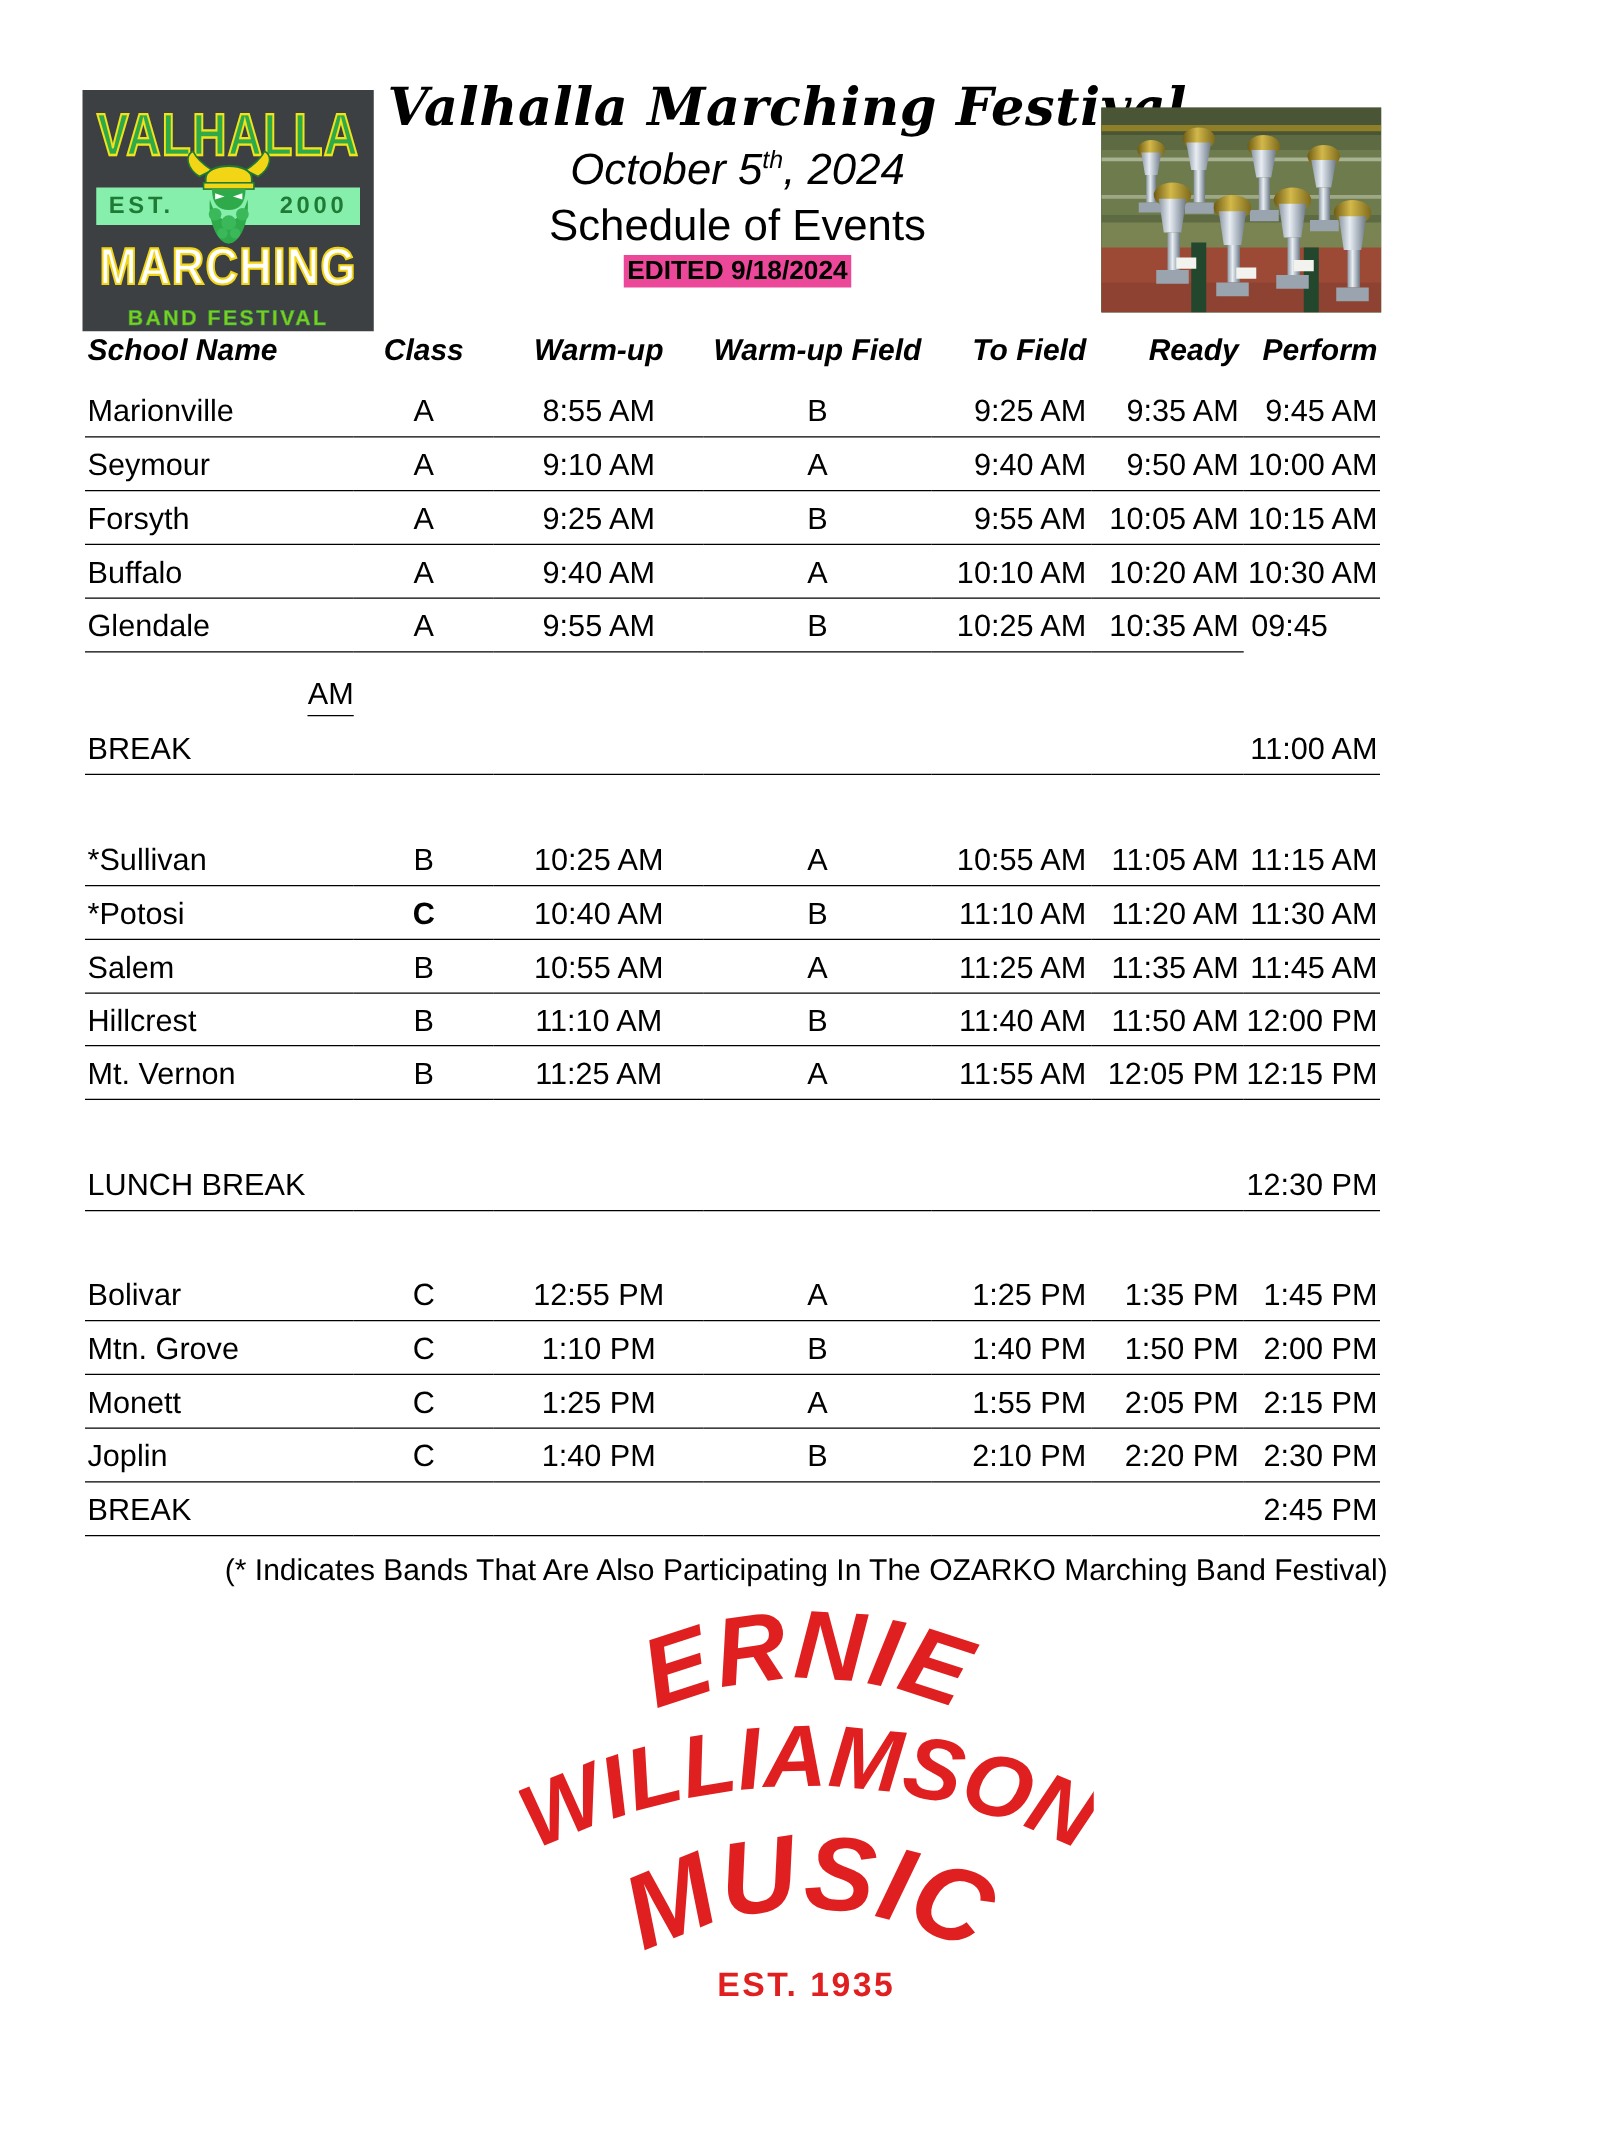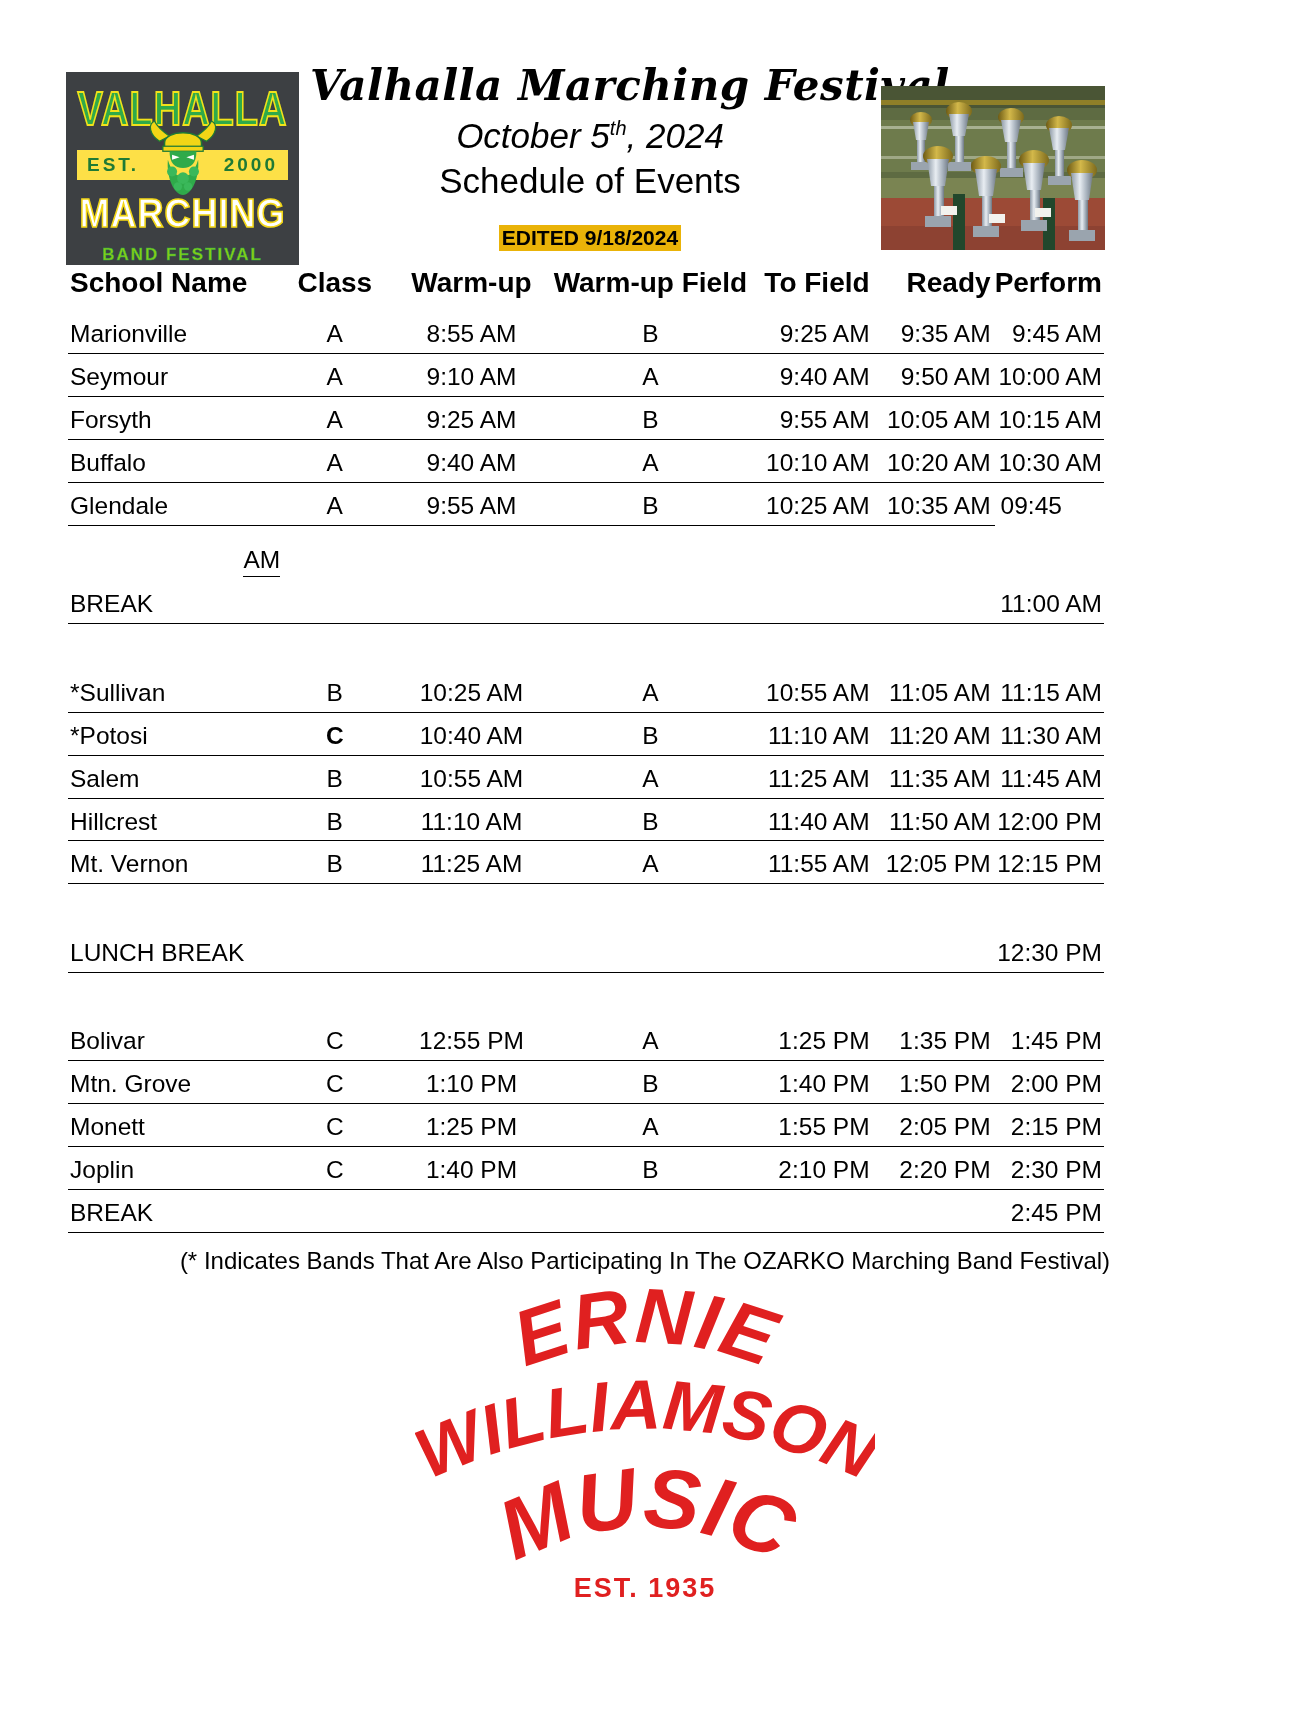--- a/index.html
+++ b/index.html
@@ -46,21 +46,21 @@
     line-height: 1;
     transform: scaleY(1.25);
     margin-top: 10px;
     text-shadow: 0 0 1px #1d7a33;
   }
   .logo-est {
     position: relative;
     margin-top: 16px;
     width: 211px;
     height: 30px;
-    background: #fde047;
+    background: #86efac;
     display: flex;
     align-items: center;
     justify-content: space-between;
     padding: 0 10px;
   }
   .logo-est span {
     font-family: "Liberation Sans", sans-serif;
     font-weight: bold;
     font-size: 19px;
     color: #1f7a35;
@@ -126,27 +126,26 @@
   }
   .title-sub {
     font-family: "Liberation Sans", sans-serif;
     font-size: 35px;
     margin-top: 6px;
     line-height: 1.1;
   }
   .title-edit-wrap { margin-top: 4px; }
   .title-edit {
     display: inline-block;
-    background: #eab308;
+    background: #ec4899;
     font-family: "Liberation Sans", sans-serif;
     font-weight: bold;
     font-size: 21px;
     padding: 1px 3px;
     line-height: 1.15;
-    margin-top: 21px;
   }
 
   
   .photo {
     position: absolute;
     left: 881px;
     top: 24px;
     width: 224px;
     height: 164px;
     overflow: hidden;
@@ -162,23 +161,24 @@
     padding: 0 68px;
   }
   table.sched {
     width: 1036px;
     border-collapse: collapse;
     font-family: "Liberation Sans", sans-serif;
     font-size: 24.5px;
   }
   table.sched th {
     font-weight: bold;
-    font-size: 28px;
+    font-size: 24px;
     padding: 0 0 12px 0;
     white-space: nowrap;
+    font-style: italic;
   }
   table.sched td {
     padding: 9px 0 4px 0;
     border-bottom: 1.6px solid #000;
     white-space: nowrap;
     line-height: 1.18;
   }
   
   .c-school { text-align: left;  width: 215px; padding-left: 2px !important; }
   .c-class  { text-align: center; width: 112px; }

